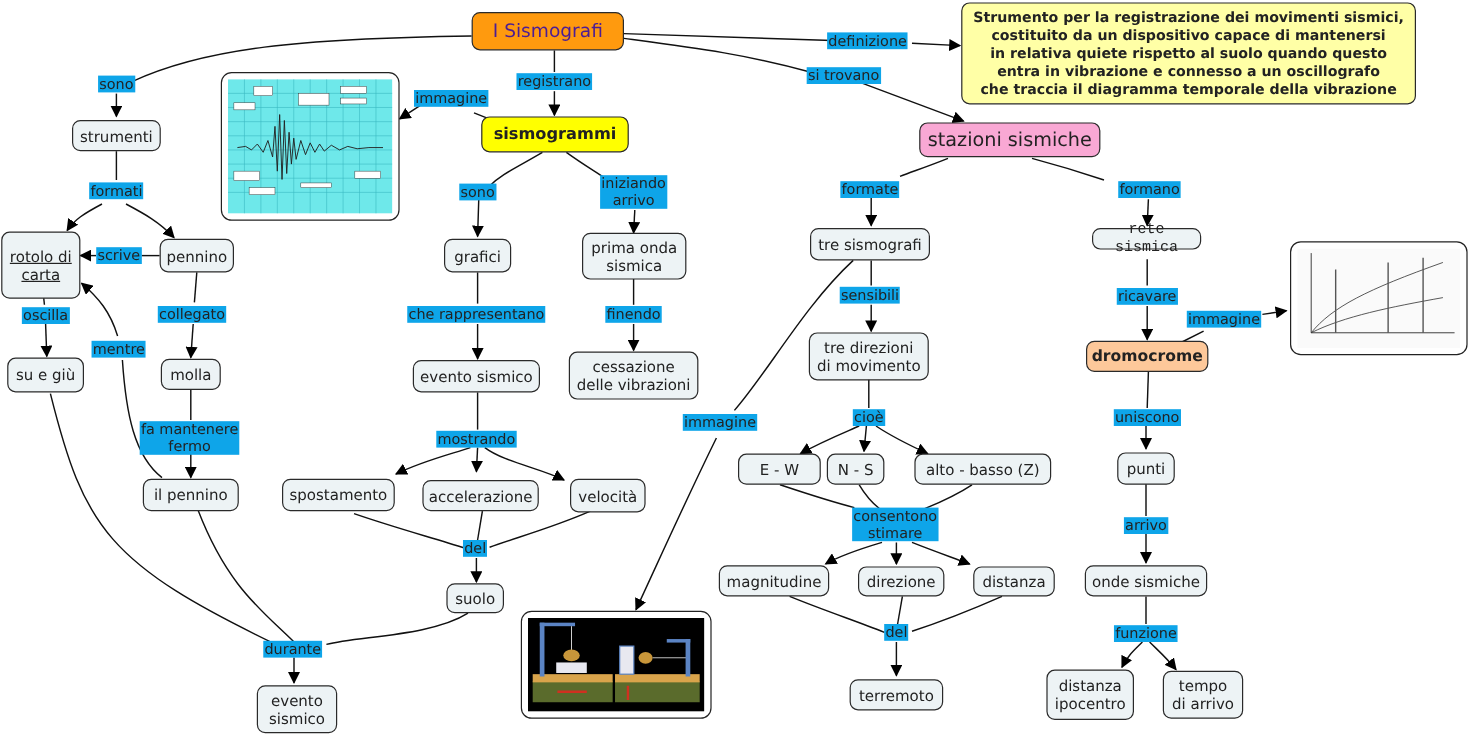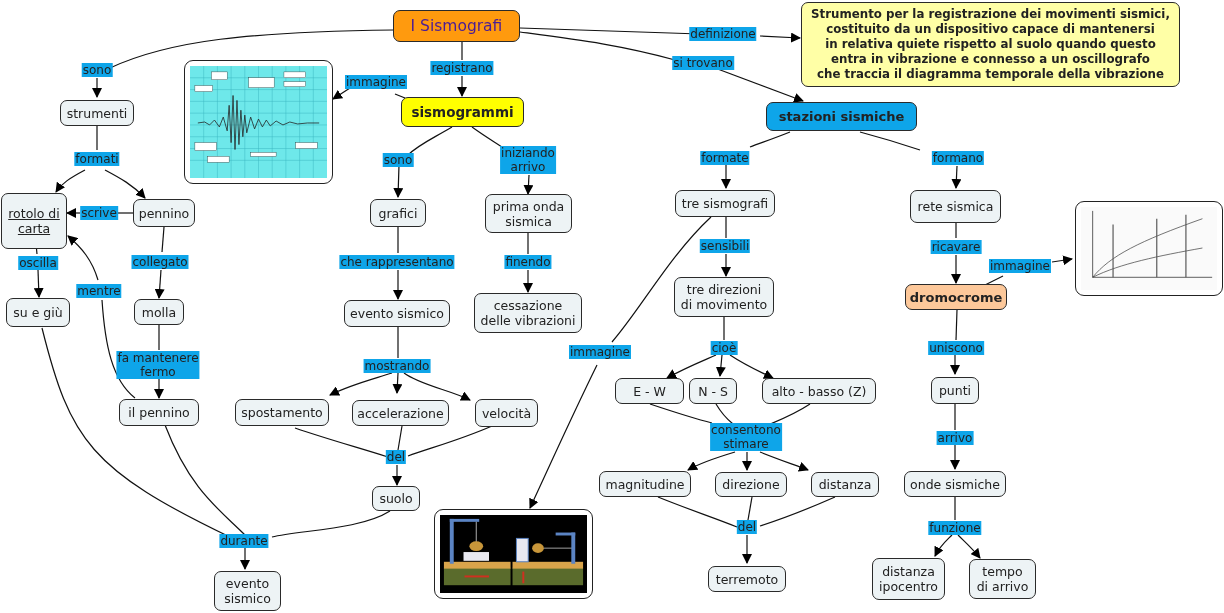--- a/index.html
+++ b/index.html
@@ -5,21 +5,21 @@
   html, body { margin:0; padding:0; background:#ffffff; }
   body { width:1224px; height:613px; position:relative; overflow:hidden;
          font-family:"DejaVu Sans", sans-serif; color:#222; }
   #links { position:absolute; left:0; top:0; width:1224px; height:613px; }
   .node { position:absolute; box-sizing:border-box; border:1px solid #2a2a2a;
           border-radius:7px; background:#edf3f5; font-size:12.5px; line-height:15px;
           text-align:center; display:flex; align-items:center; justify-content:center;
           white-space:pre-line; padding:2px 4px; cursor:pointer; }
   .node.root { background:#ff9a0e; font-weight:normal; font-size:15.5px; color:#4c1d95; }
   .node.yellow { background:#ffff00; font-weight:bold; font-size:13.5px; }
-  .node.pink { background:#0ea5e9; font-weight:bold; font-size:13px; }
+  .node.pink { background:#f9a8d4; font-weight:normal; font-size:16px; }
   .node.peach { background:#fdc89a; font-weight:bold; font-size:13px; }
   .node.def { background:#ffffa6; font-weight:bold; font-size:11.8px; line-height:15px; }
   .lbl { position:absolute; font-size:12px; line-height:14px; background:#0ea5e9;
          text-align:center; white-space:pre-line; transform:translate(-50%,-50%);
          padding:0 1px; }
   .imgbox { position:absolute; box-sizing:border-box; border:1.5px solid #222;
             border-radius:9px; background:#fff; padding:5px; }
   .imgbox svg { display:block; width:100%; height:100%; }
 </style>
 </head>
@@ -171,21 +171,21 @@
 <div class="node" style="left:674px;top:277px;width:100px;height:40px;">tre direzioni
 di movimento</div>
 <div class="node" style="left:615px;top:378px;width:69px;height:26px;">E - W</div>
 <div class="node" style="left:689px;top:378px;width:48px;height:26px;">N - S</div>
 <div class="node" style="left:762px;top:378px;width:114px;height:26px;">alto - basso (Z)</div>
 <div class="node" style="left:599px;top:471px;width:92px;height:26px;">magnitudine</div>
 <div class="node" style="left:715px;top:472px;width:72px;height:25px;">direzione</div>
 <div class="node" style="left:811px;top:472px;width:68px;height:25px;">distanza</div>
 <div class="node" style="left:708px;top:566px;width:78px;height:26px;">terremoto</div>
 
-<div class="node" style="left:910px;top:190px;width:91px;height:33px;">rete sismica</div>
+<div class="node" style="left:910px;top:190px;width:91px;height:18px;font-family:Liberation Mono, monospace;">rete sismica</div>
 <div class="node peach" style="left:905px;top:284px;width:102px;height:26px;">dromocrome</div>
 <div class="node" style="left:931px;top:377px;width:48px;height:27px;">punti</div>
 <div class="node" style="left:904px;top:471px;width:102px;height:26px;">onde sismiche</div>
 <div class="node" style="left:872px;top:558px;width:73px;height:42px;">distanza
 ipocentro</div>
 <div class="node" style="left:969px;top:559px;width:67px;height:40px;">tempo
 di arrivo</div>
 
 <div class="imgbox" style="left:184px;top:60px;width:149px;height:124px;">
   <svg viewBox="0 0 140 114" preserveAspectRatio="none">

